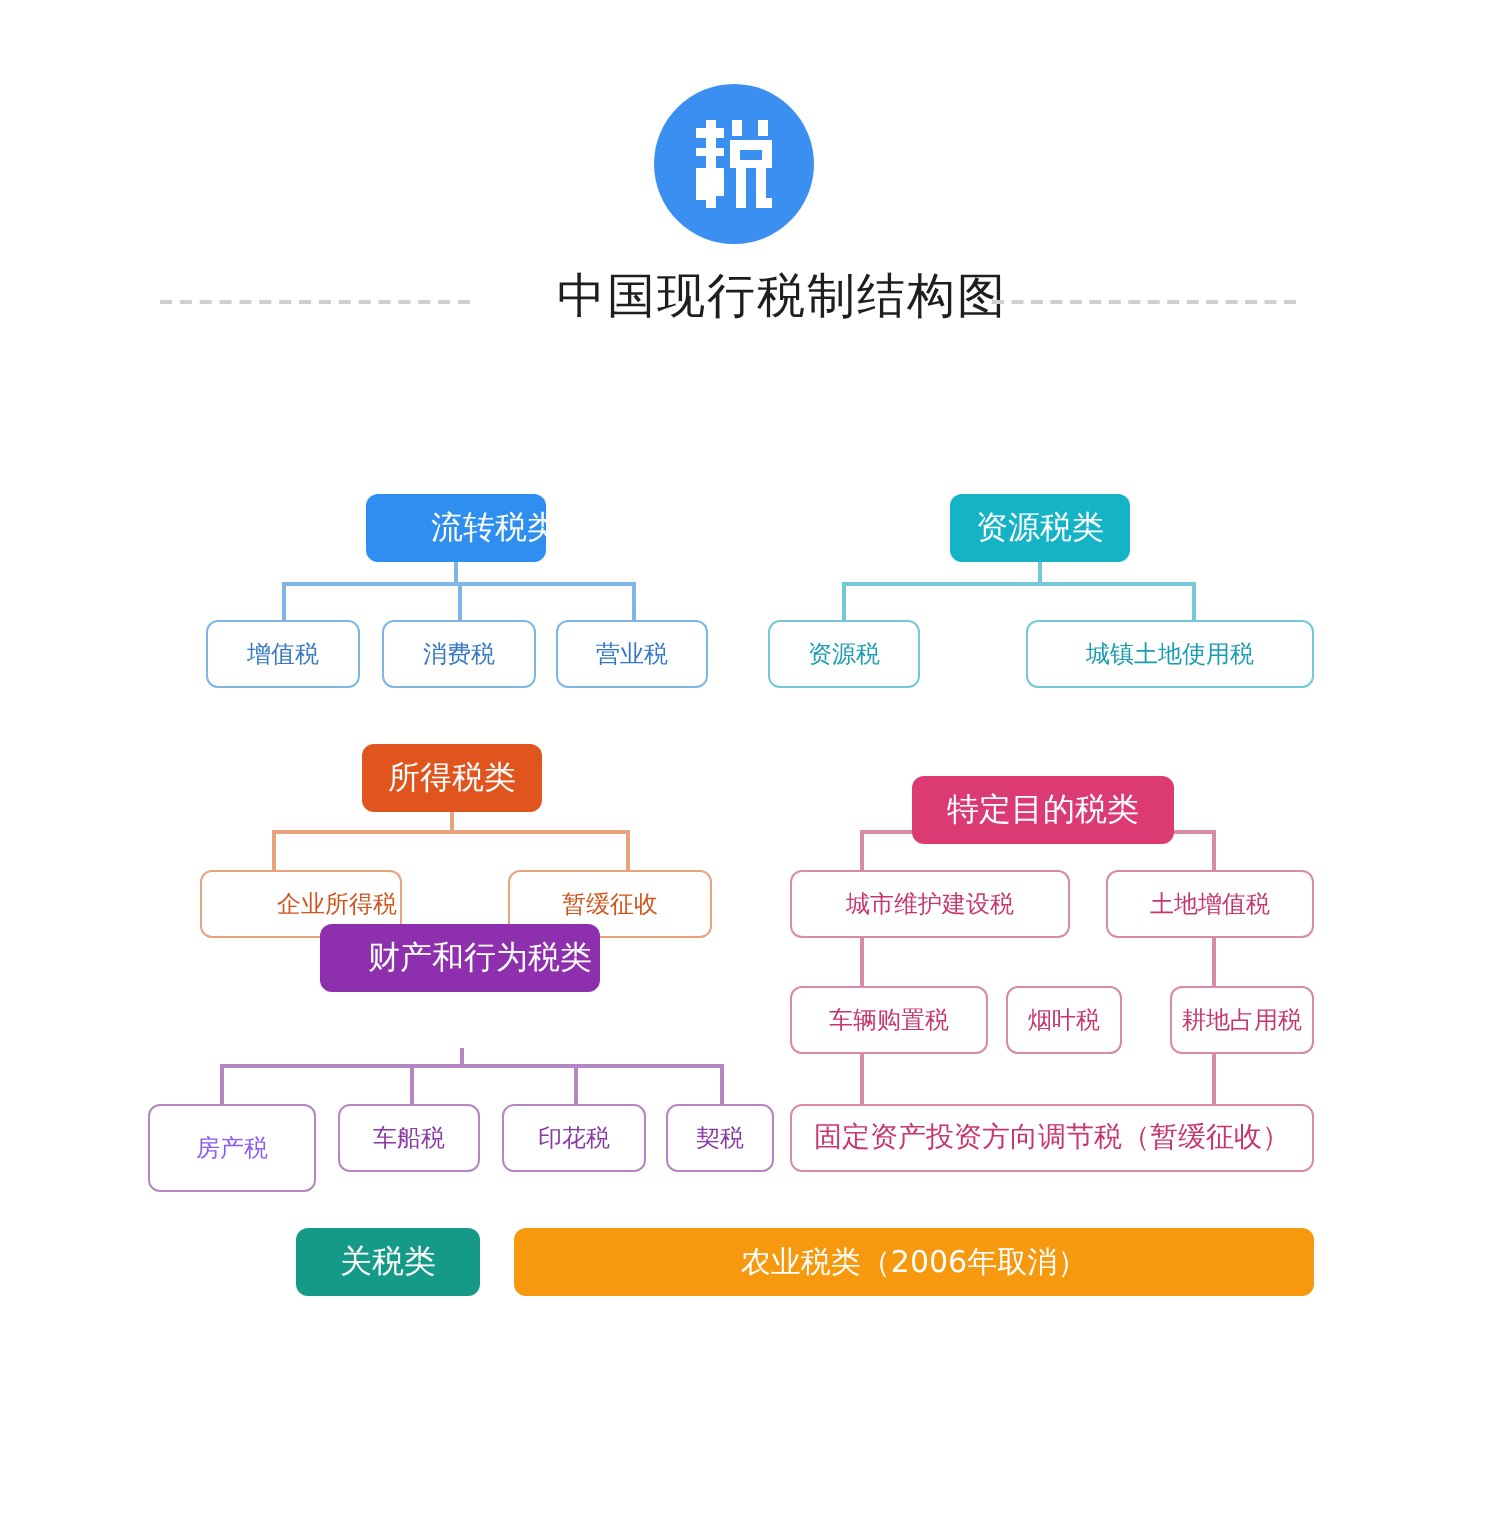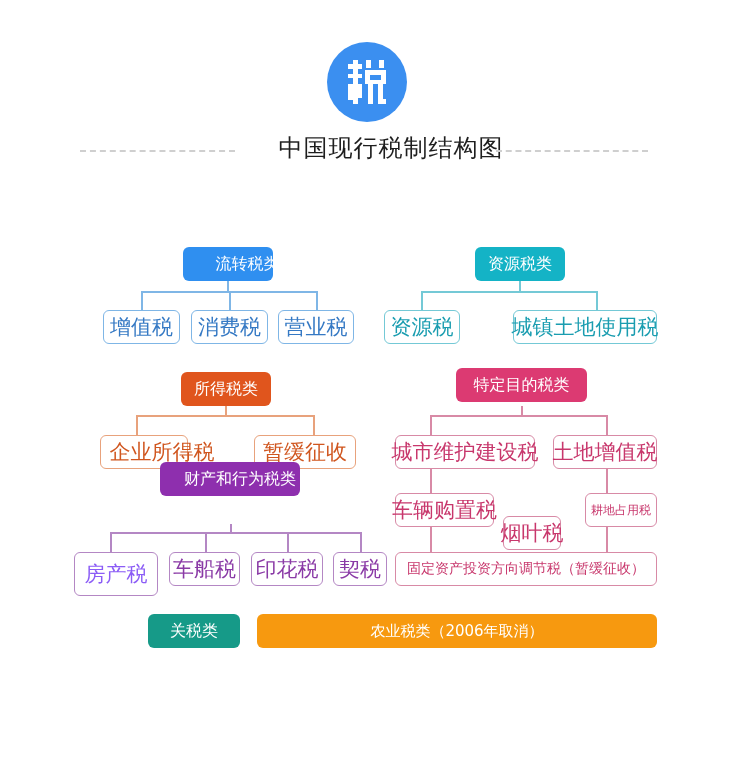--- a/index.html
+++ b/index.html
@@ -7,21 +7,21 @@
          font-family:"DejaVu Sans","Liberation Sans",sans-serif; }
   .abs { position:absolute; }
   .logo { left:327px; top:42px; width:80px; height:80px; border-radius:50%;
           background:#3b8ff0; display:flex; align-items:center; justify-content:center; }
   .logo-glyph { width:38px; height:44px; position:relative; }
   .logo-glyph span { position:absolute; background:#ffffff; }
   .title { left:0; width:750px; top:132px; text-align:center; font-size:24px;
            font-weight:normal; color:#1e1e1e; letter-spacing:1px;padding-left:16px; }
   .dash { top:150px; height:0; border-top:2px dashed #cfcfcf; }
   .box { position:absolute; box-sizing:border-box; display:flex; align-items:center;
-         justify-content:center; border-radius:6px; font-size:21px; white-space:nowrap; }
+         justify-content:center; border-radius:6px; font-size:12px; white-space:nowrap; }
   .head { color:#fff; font-size:16px; }
   .child { background:#fff; border:1.5px solid; }
   .line { position:absolute; background:currentColor; }
   .small { font-size:12px; }
 </style>
 </head>
 <body>
 
 <div class="abs logo">
   <div class="logo-glyph">
@@ -69,38 +69,38 @@
 <div class="box child" style="left:384px;top:310px;width:76px;height:34px;border-color:#74c9d6;color:#1a9db0;">资源税</div>
 <div class="box child" style="left:513px;top:310px;width:144px;height:34px;border-color:#74c9d6;color:#1a9db0;">城镇土地使用税</div>
 
 <div style="color:#e8a27c;">
   <div class="line" style="left:225px;top:406px;width:1.5px;height:10px;"></div>
   <div class="line" style="left:136px;top:415px;width:178px;height:1.5px;"></div>
   <div class="line" style="left:136px;top:415px;width:1.5px;height:20px;"></div>
   <div class="line" style="left:313px;top:415px;width:1.5px;height:20px;"></div>
 </div>
 <div class="box head" style="left:181px;top:372px;width:90px;height:34px;background:#e0551d;">所得税类</div>
-<div class="box child" style="left:100px;top:435px;width:88px;height:34px;border-color:#e8a27c;color:#d0561f;padding-left:36px;">企业所得税</div>
+<div class="box child" style="left:100px;top:435px;width:101px;height:34px;border-color:#e8a27c;color:#d0561f;padding-left:36px;">企业所得税</div>
 <div class="box child" style="left:254px;top:435px;width:102px;height:34px;border-color:#e8a27c;color:#d0561f;">暂缓征收</div>
 
 <div style="color:#d88aa6;">
   <div class="line" style="left:521px;top:406px;width:1.5px;height:10px;"></div>
   <div class="line" style="left:430px;top:415px;width:177px;height:1.5px;"></div>
   <div class="line" style="left:430px;top:415px;width:1.5px;height:20px;"></div>
   <div class="line" style="left:606px;top:415px;width:1.5px;height:20px;"></div>
   <div class="line" style="left:430px;top:469px;width:1.5px;height:24px;"></div>
   <div class="line" style="left:430px;top:527px;width:1.5px;height:25px;"></div>
   <div class="line" style="left:606px;top:469px;width:1.5px;height:24px;"></div>
   <div class="line" style="left:606px;top:527px;width:1.5px;height:25px;"></div>
 </div>
-<div class="box head" style="left:456px;top:368px;width:131px;height:34px;background:#dc3a72;">特定目的税类</div>
+<div class="box head" style="left:456px;top:388px;width:131px;height:34px;background:#dc3a72;">特定目的税类</div>
 <div class="box child" style="left:395px;top:435px;width:140px;height:34px;border-color:#d88aa6;color:#c8376c;">城市维护建设税</div>
 <div class="box child" style="left:553px;top:435px;width:104px;height:34px;border-color:#d88aa6;color:#c8376c;">土地增值税</div>
 <div class="box child" style="left:395px;top:493px;width:99px;height:34px;border-color:#d88aa6;color:#c8376c;">车辆购置税</div>
-<div class="box child" style="left:503px;top:493px;width:58px;height:34px;border-color:#d88aa6;color:#c8376c;margin-top:23px;">烟叶税</div>
+<div class="box child" style="left:503px;top:493px;width:58px;height:34px;border-color:#d88aa6;color:#c8376c;">烟叶税</div>
 <div class="box child small" style="left:585px;top:493px;width:72px;height:34px;border-color:#d88aa6;color:#c8376c;">耕地占用税</div>
 <div class="box child" style="left:395px;top:552px;width:262px;height:34px;border-color:#d88aa6;color:#c8376c;font-size:14px;">固定资产投资方向调节税（暂缓征收）</div>
 
 <div style="color:#b487c4;">
   <div class="line" style="left:230px;top:524px;width:1.5px;height:9px;"></div>
   <div class="line" style="left:110px;top:532px;width:251px;height:1.5px;"></div>
   <div class="line" style="left:110px;top:532px;width:1.5px;height:20px;"></div>
   <div class="line" style="left:205px;top:532px;width:1.5px;height:20px;"></div>
   <div class="line" style="left:287px;top:532px;width:1.5px;height:20px;"></div>
   <div class="line" style="left:360px;top:532px;width:1.5px;height:20px;"></div>

